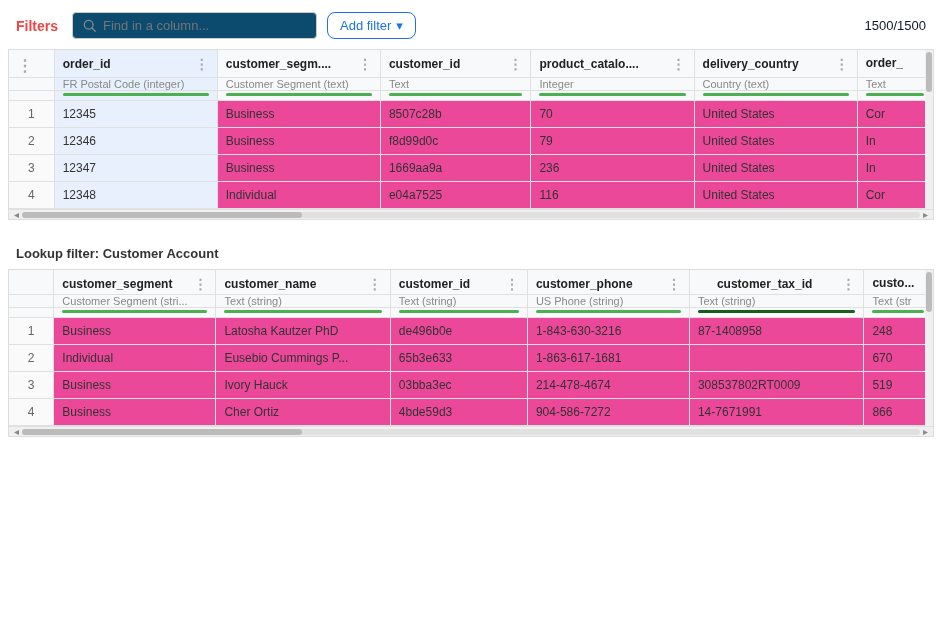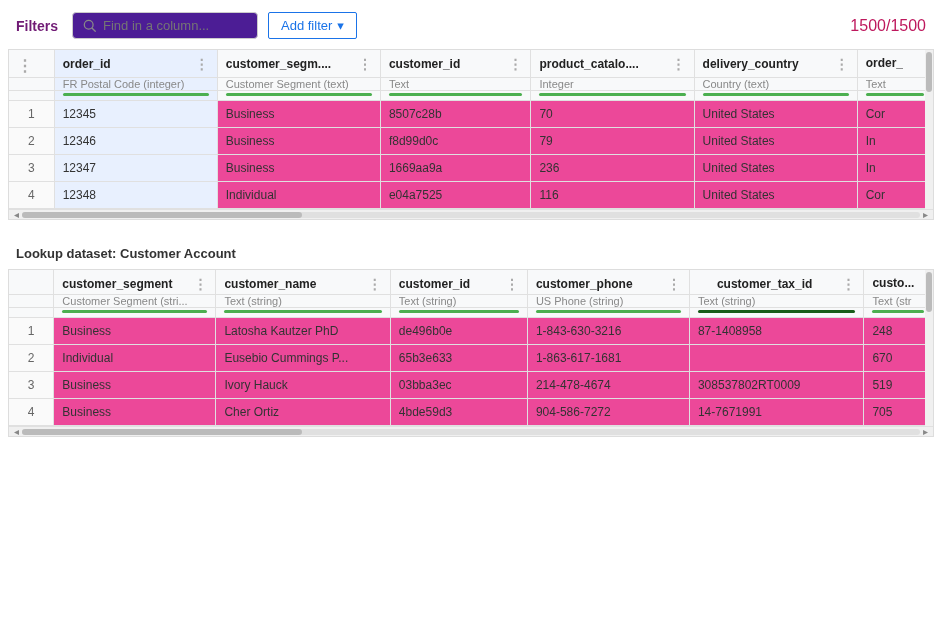--- a/index.html
+++ b/index.html
@@ -18,59 +18,59 @@
     
     .filters-bar {
       display: flex;
       align-items: center;
       justify-content: space-between;
       padding: 0 16px 10px 16px;
     }
     .filters-label {
       font-size: 14px;
       font-weight: 600;
-      color: #701a75;
+      color: #ef4444;
     }
     .record-count {
-      font-size: 16px;
-      color: #be185d;
+      font-size: 13px;
+      color: #0f172a;
     }
     .filter-controls {
       display: flex;
       align-items: center;
       gap: 10px;
     }
     .search-box {
       display: flex;
       align-items: center;
       border: 1.5px solid #ccc;
       border-radius: 4px;
       padding: 5px 10px;
-      width: 186px;
+      width: 245px;
       gap: 6px;
-      background: #4c1d95;
+      background: #0c4a6e;
     }
     .search-icon-svg {
       color: #888;
       flex-shrink: 0;
     }
     .search-input {
       border: none;
       outline: none;
       font-size: 13px;
       color: #aaa;
       width: 100%;
       background: transparent;
     }
     .add-filter-btn {
       display: flex;
       align-items: flex-end;
       gap: 5px;
       border: 1.5px solid #1a73e8;
-      border-radius: 2px;
+      border-radius: 8px;
       padding: 5px 12px;
       color: #1a73e8;
       background: #fff;
       font-size: 13px;
       cursor: pointer;
     }
 
     
     .table-section {
       border: 1px solid #ddd;
@@ -385,21 +385,21 @@
     <div class="hscroll-bar">
       <span class="arrow-btn">◂</span>
       <div class="hscroll-track">
         <div class="hscroll-thumb"></div>
       </div>
       <span class="arrow-btn">▸</span>
     </div>
   </div>
 
   <div class="lookup-header">
-    <span>Lookup dataset:</span>
+    <span>Lookup filter:</span>
     <span>Customer Account</span>
   </div>
 
   <div class="table-section">
     <div style="position:relative;">
       <div class="table-wrapper-bottom">
         <table class="data-table">
           <thead>
             <tr class="col-header-row">
               <th class="row-dots-th"></th>
@@ -498,21 +498,21 @@
               <td>308537802RT0009</td>
               <td>519</td>
             </tr>
             <tr>
               <td class="row-num">4</td>
               <td>Business</td>
               <td>Cher Ortiz</td>
               <td>4bde59d3</td>
               <td>904-586-7272</td>
               <td>14-7671991</td>
-              <td>705</td>
+              <td>866</td>
             </tr>
           </tbody>
         </table>
       </div>
 
       <div class="vscroll">
         <div class="vscroll-thumb"></div>
       </div>
     </div>
 

